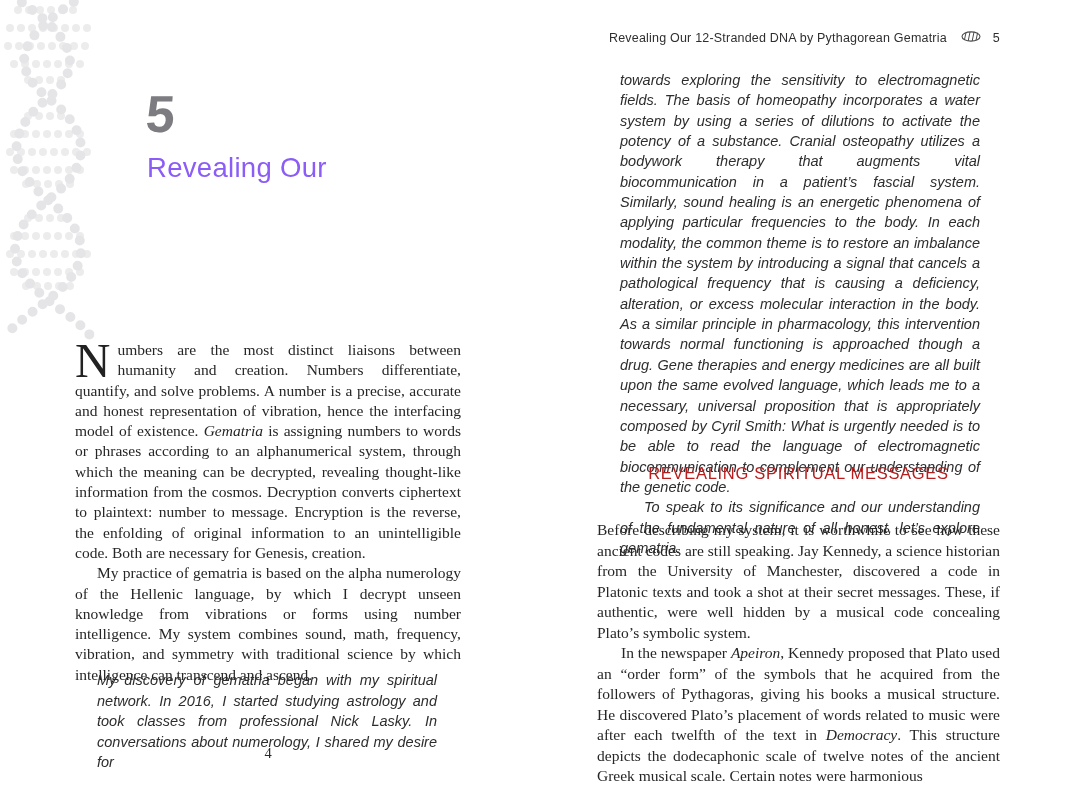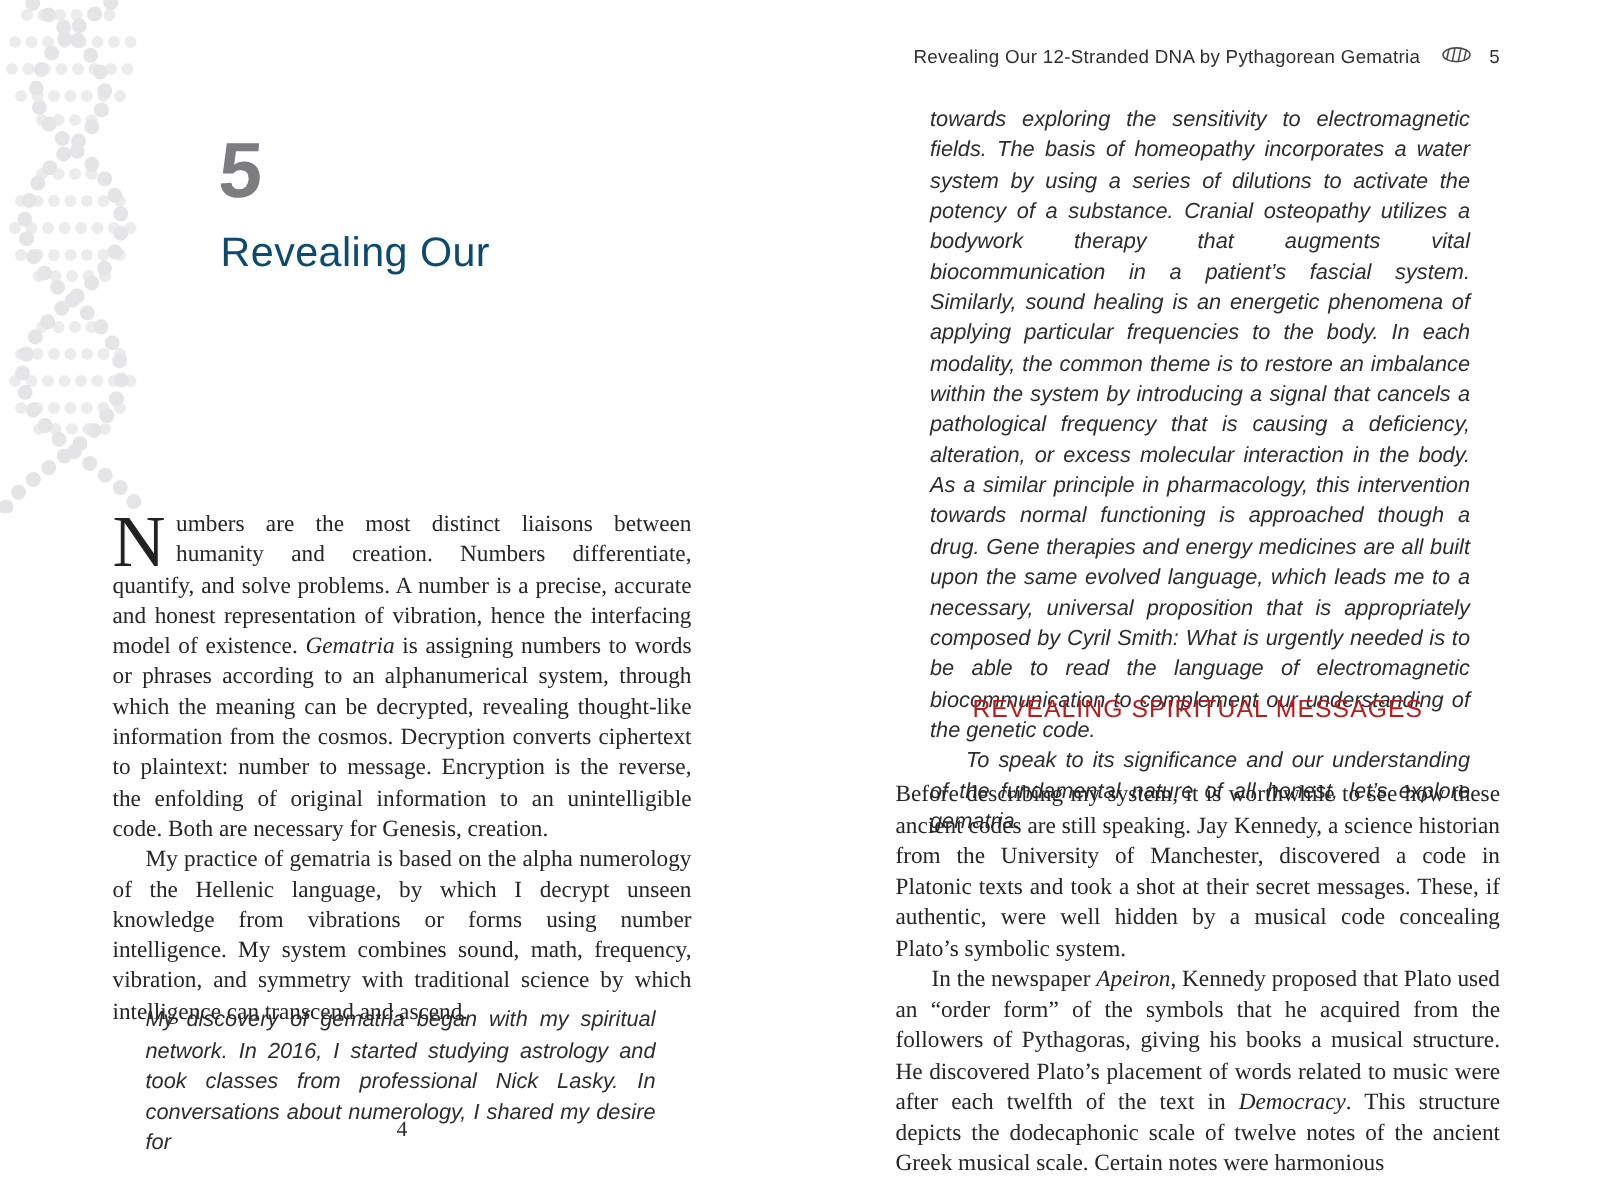--- a/index.html
+++ b/index.html
@@ -21,21 +21,21 @@
   .chapter-number {
     position:absolute; left:146px; top:84px;
     font-family:"Liberation Sans", sans-serif;
     font-size:52px; font-weight:700; color:#7d7d81;
     transform:skewX(-4deg);
   }
   .chapter-title {
     position:absolute; left:147px; top:150px; width:330px;
     font-family:"Liberation Sans", sans-serif;
     font-size:27.5px; line-height:36.5px; font-weight:400;
-    color:#0c4a6e; letter-spacing:.3px;
+    color:#8b5cf6; letter-spacing:.3px;
   }
   .left-body {
     position:absolute; left:75px; top:340px; width:386px;
     font-size:15.5px; line-height:20.3px; text-align:justify; color:#262626;
   }
   .left-body p + p { text-indent:22px; }
   .dropcap {
     float:left; font-size:49px; line-height:38px;
     padding:2px 7px 0 0; color:#222;
   }

